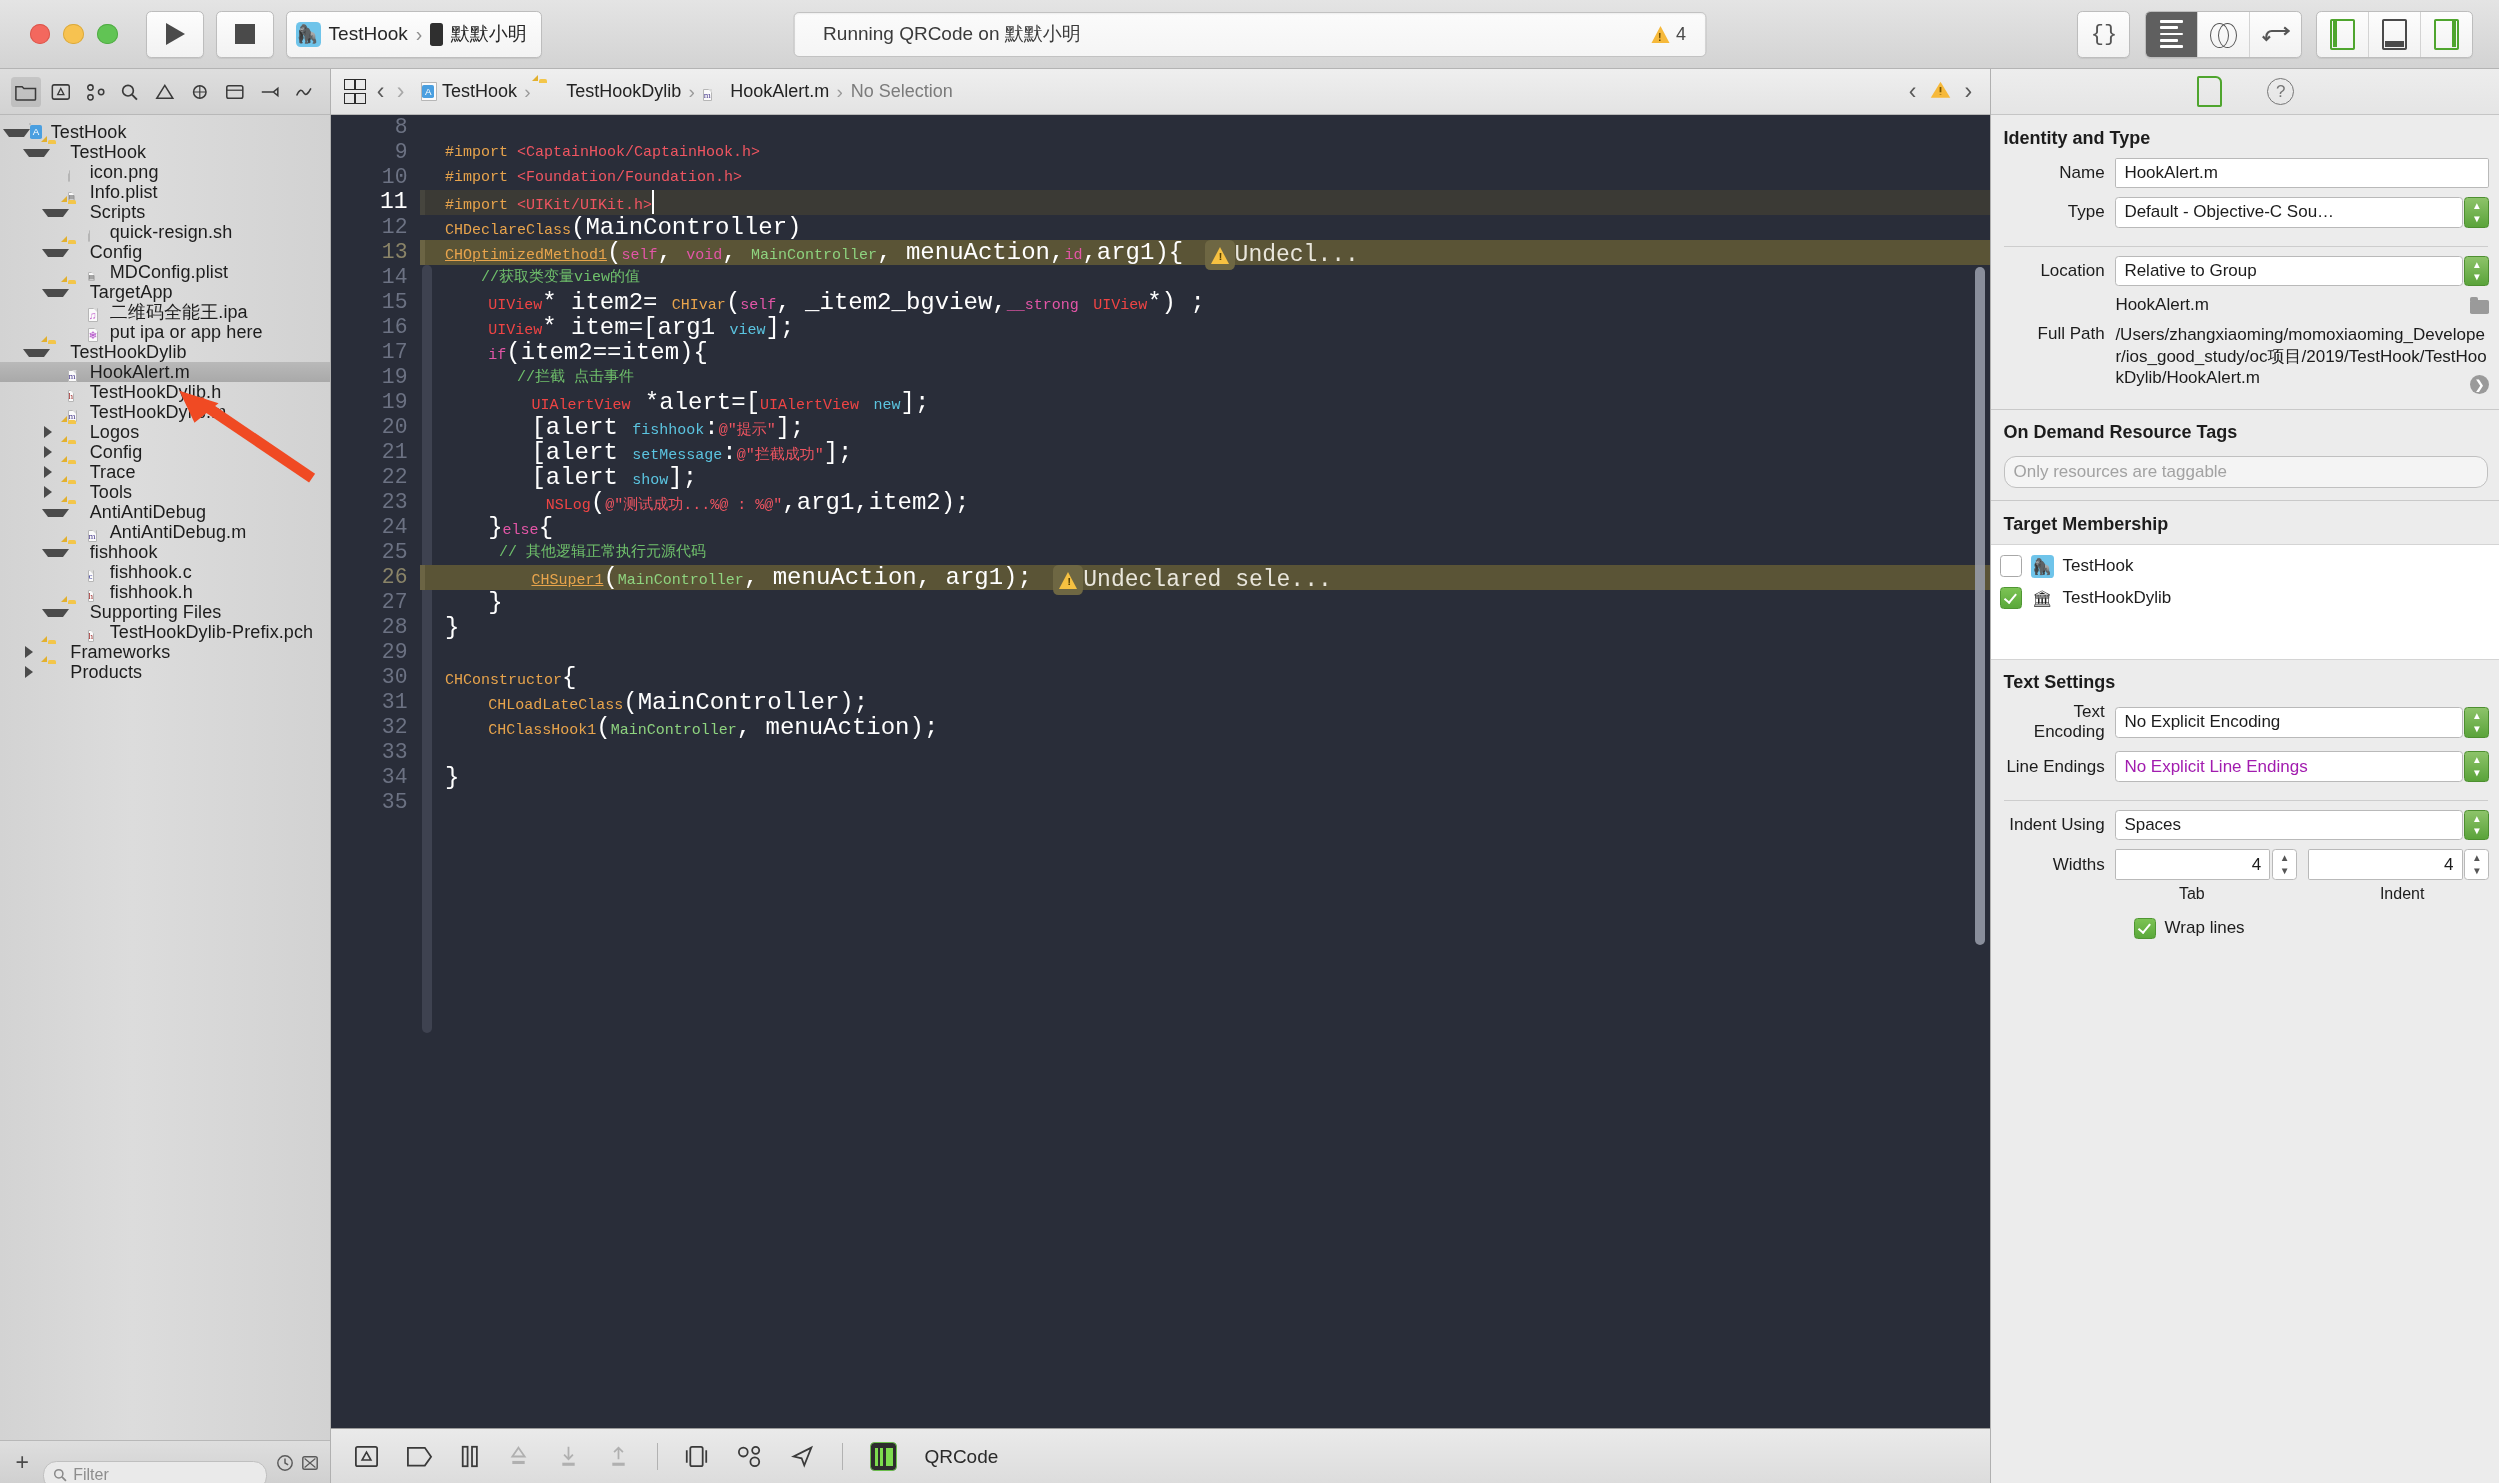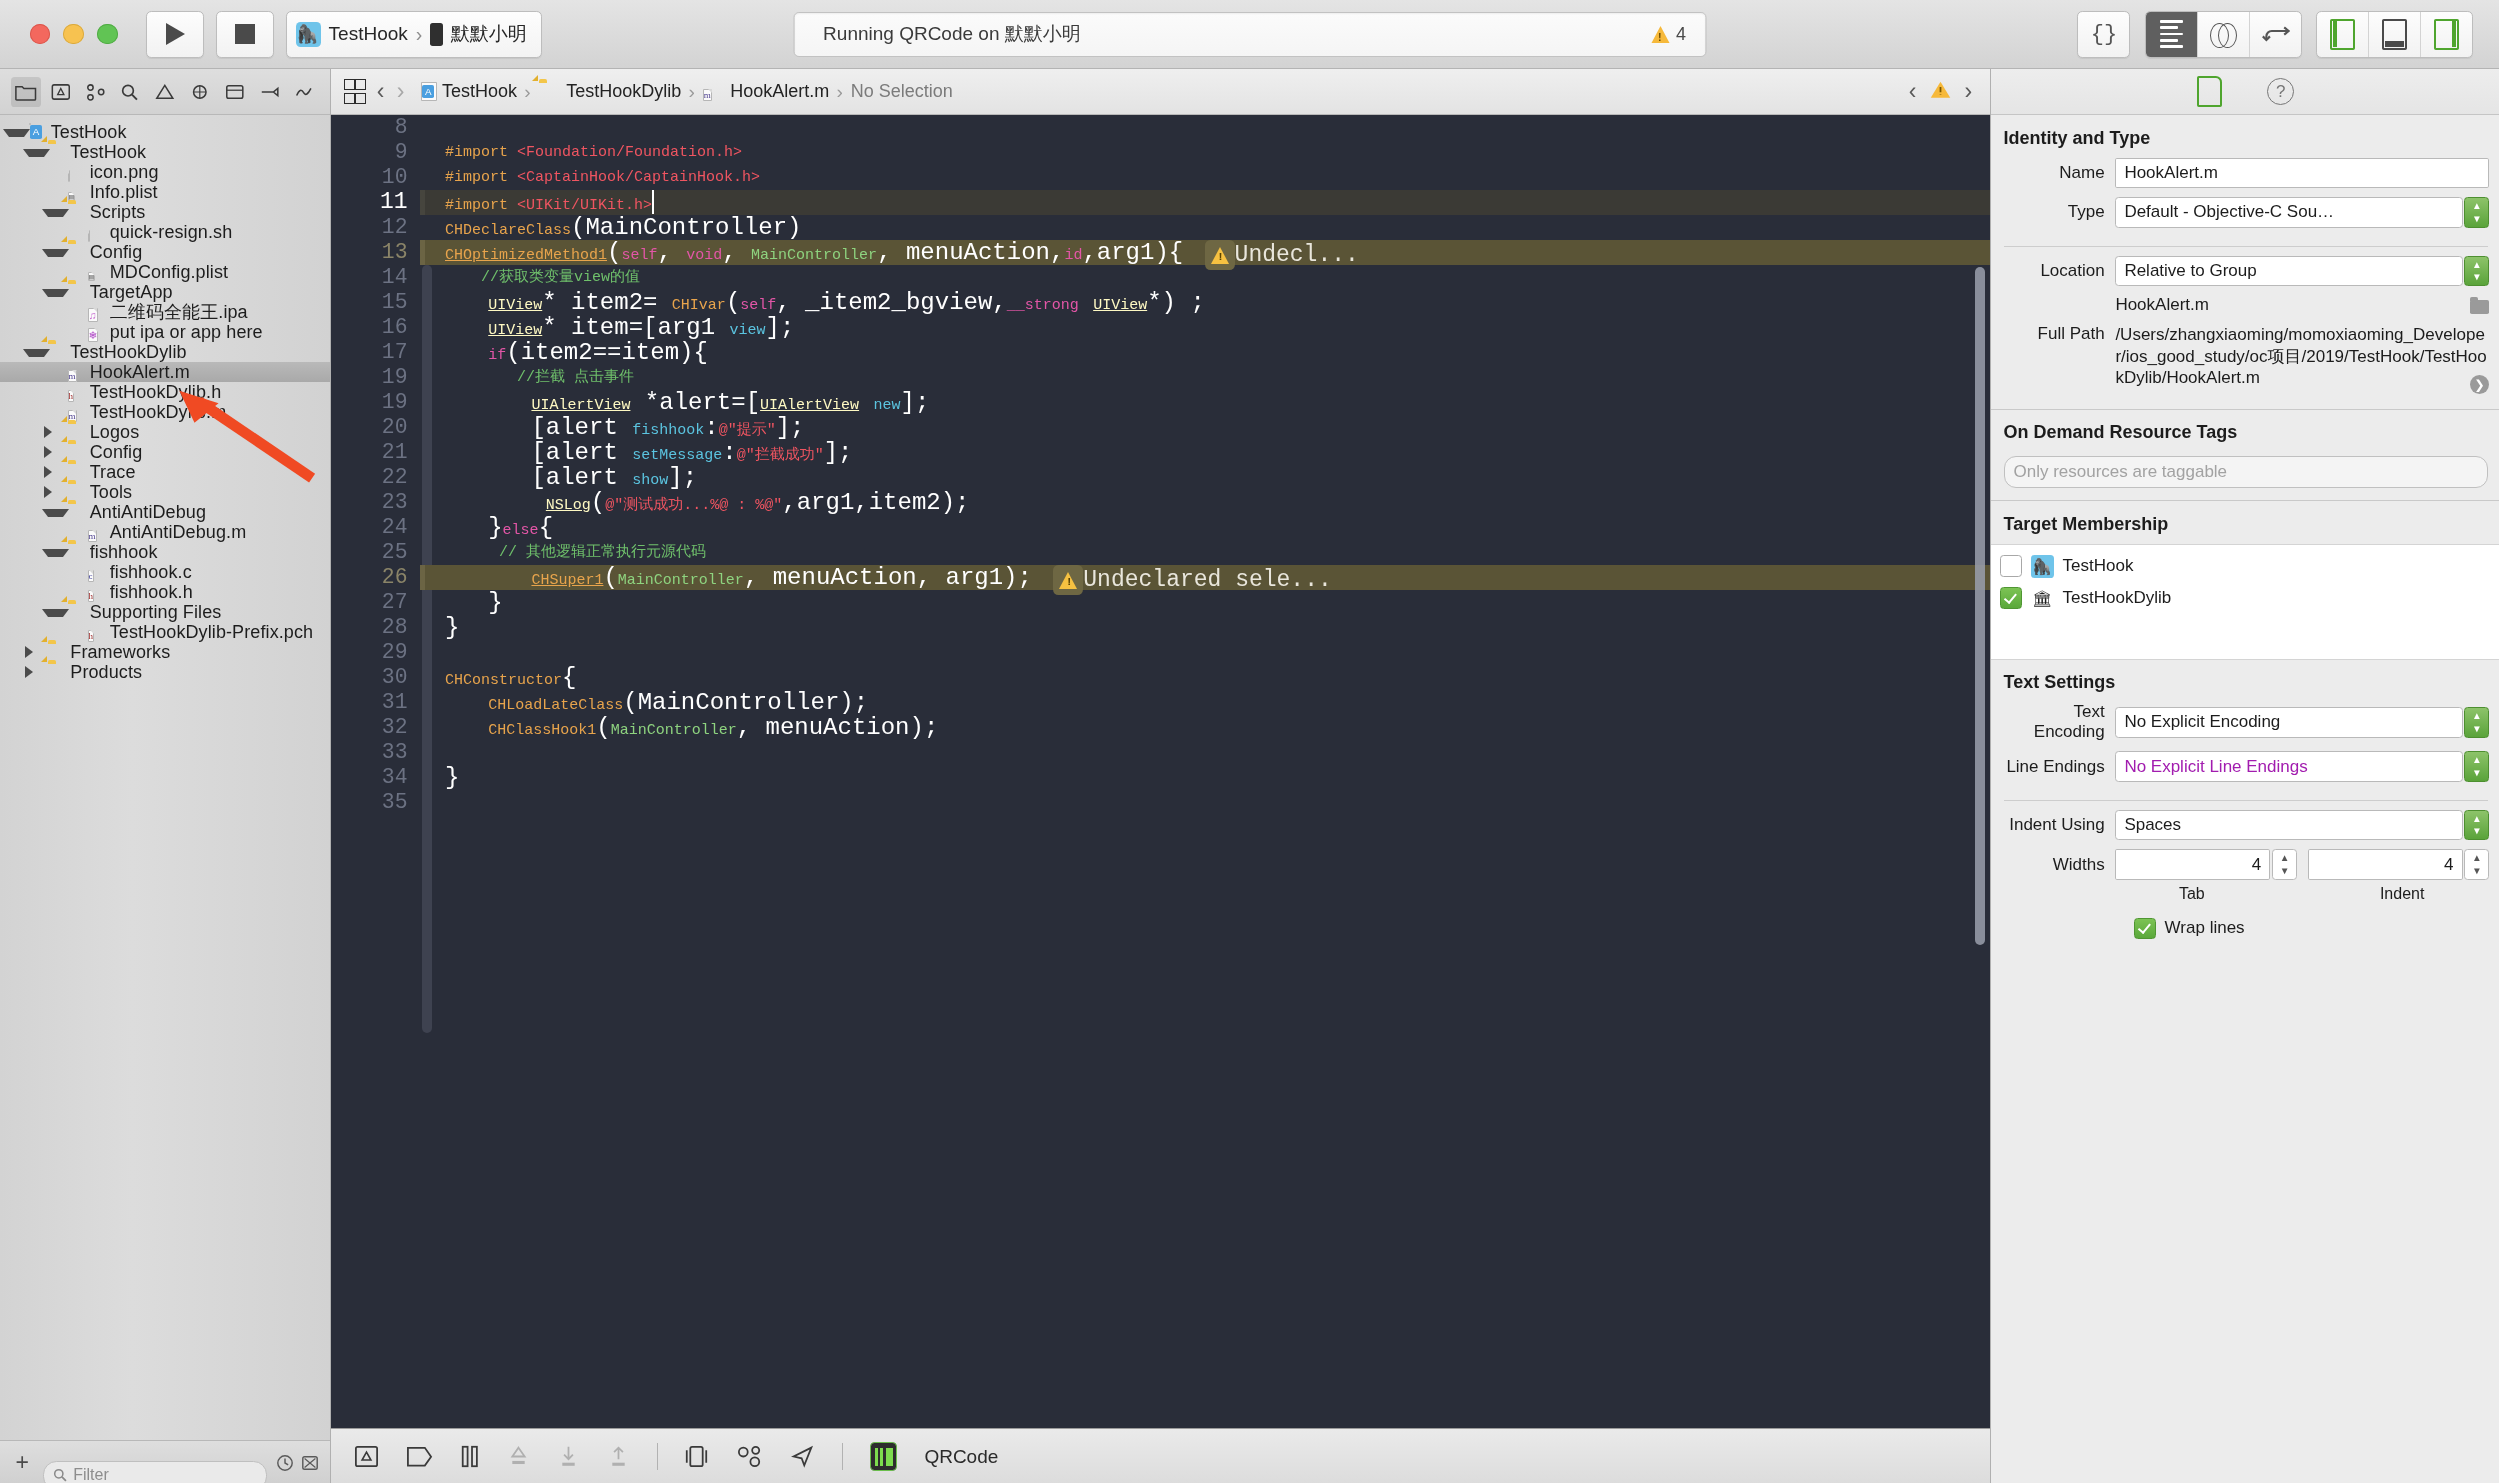--- a/index.html
+++ b/index.html
@@ -187,21 +187,21 @@
   .cline.cur{background:#3b3a35;}
   .cline.warn{background:#5a5436;}
   .cline.warn::before{content:"";position:absolute;left:0;top:0;bottom:0;width:5.4px;background:#6b6444;}
   .cline.cur::before{content:"";position:absolute;left:0;top:0;bottom:0;width:5.4px;background:#46453e;}
   .big{font-size:24px;color:#fff;}
   .pp{color:#e8a44c;font-size:15px;}
   .ppv{color:#f05561;font-size:15px;}
   .macro{color:#e8a44c;font-size:15px;}
   .macro.u{text-decoration:underline;text-decoration-color:#e8a44c;}
   .kw{color:#e356a7;font-size:15px;}
-  .typ{color:#fef9c3;font-size:15px;text-decoration:underline;}
+  .typ{color:#ef4444;font-size:15px;}
   .cls{color:#8ed37f;font-size:15px;}
   .meth{color:#5bc4e0;font-size:15px;}
   .str{color:#f05561;font-size:15px;}
   .com{color:#6fc06b;font-size:15px;}
 
   .inlinewarn{
     display:inline-flex;align-items:center;gap:0;margin-left:21.4px;vertical-align:middle;
   }
   .wbadge{
     width:30px;height:30px;border-radius:5.4px;background:#6e6743;
@@ -713,22 +713,22 @@
             <div class="gline">32</div>
             <div class="gline">33</div>
             <div class="gline">34</div>
             <div class="gline">35</div>
           </div>
         <div class="fold-rail">
           <div class="fold-blk" style="top:150px;height:768px;"></div>
         </div>
         <div class="codecol">
             <div class="cline"></div>
+            <div class="cline"><span class="pp">#import&nbsp;</span><span class="ppv">&lt;CaptainHook/CaptainHook.h&gt;</span></div>
             <div class="cline"><span class="pp">#import&nbsp;</span><span class="ppv">&lt;Foundation/Foundation.h&gt;</span></div>
-            <div class="cline"><span class="pp">#import&nbsp;</span><span class="ppv">&lt;CaptainHook/CaptainHook.h&gt;</span></div>
             <div class="cline cur"><span class="pp">#import&nbsp;</span><span class="ppv">&lt;UIKit/UIKit.h&gt;</span><span class="caret"></span></div>
             <div class="cline"><span class="macro">CHDeclareClass</span><span class="big">(MainController)</span></div>
             <div class="cline warn"><span class="macro u">CHOptimizedMethod1</span><span class="big">(</span><span class="kw">self</span><span class="big">,&nbsp;</span><span class="kw">void</span><span class="big">,&nbsp;</span><span class="cls">MainController</span><span class="big">,&nbsp;</span><span class="big">menuAction</span><span class="big">,</span><span class="kw">id</span><span class="big">,</span><span class="big">arg1){</span><span class="inlinewarn">
                 <span class="wbadge">
                   <span class="wtri"></span>
                 </span>
                 <span class="wtext">Undecl...</span>
               </span></div>
             <div class="cline"><span class="com">&nbsp;&nbsp;&nbsp;&nbsp;//获取类变量view的值</span></div>
             <div class="cline"><span class="big">&nbsp;&nbsp;&nbsp;</span><span class="typ">UIView</span><span class="big">*&nbsp;item2=&nbsp;</span><span class="macro">CHIvar</span><span class="big">(</span><span class="kw">self</span><span class="big">,&nbsp;_item2_bgview,</span><span class="kw">__strong</span><span class="big">&nbsp;</span><span class="typ">UIView</span><span class="big">*)&nbsp;;</span></div>

